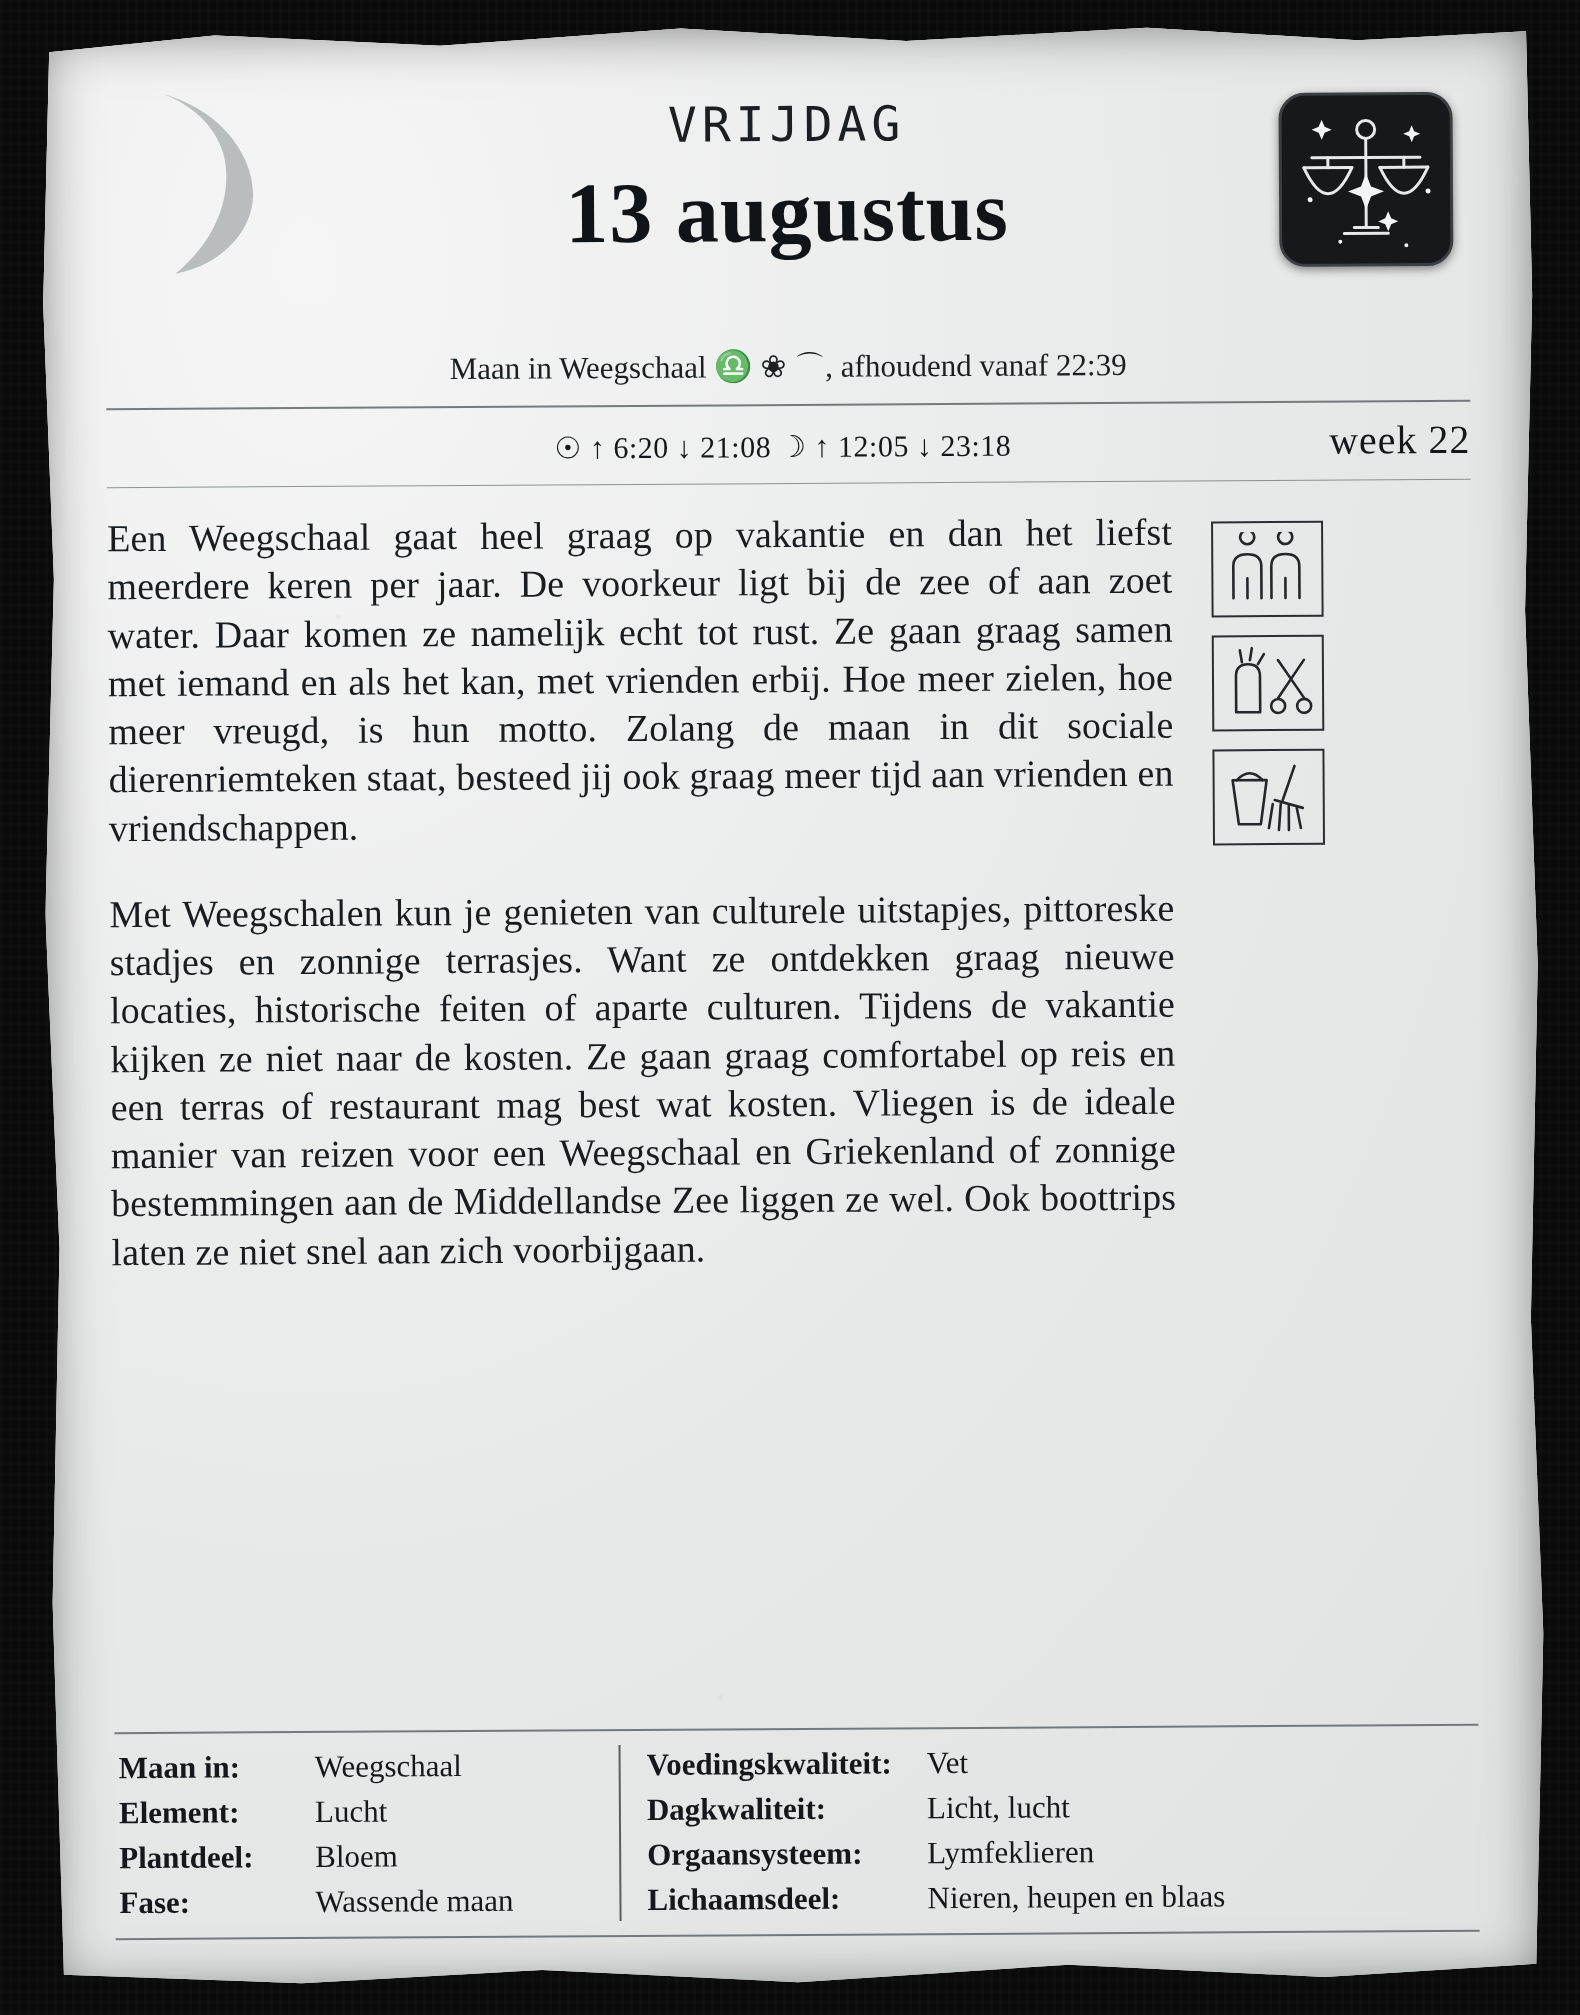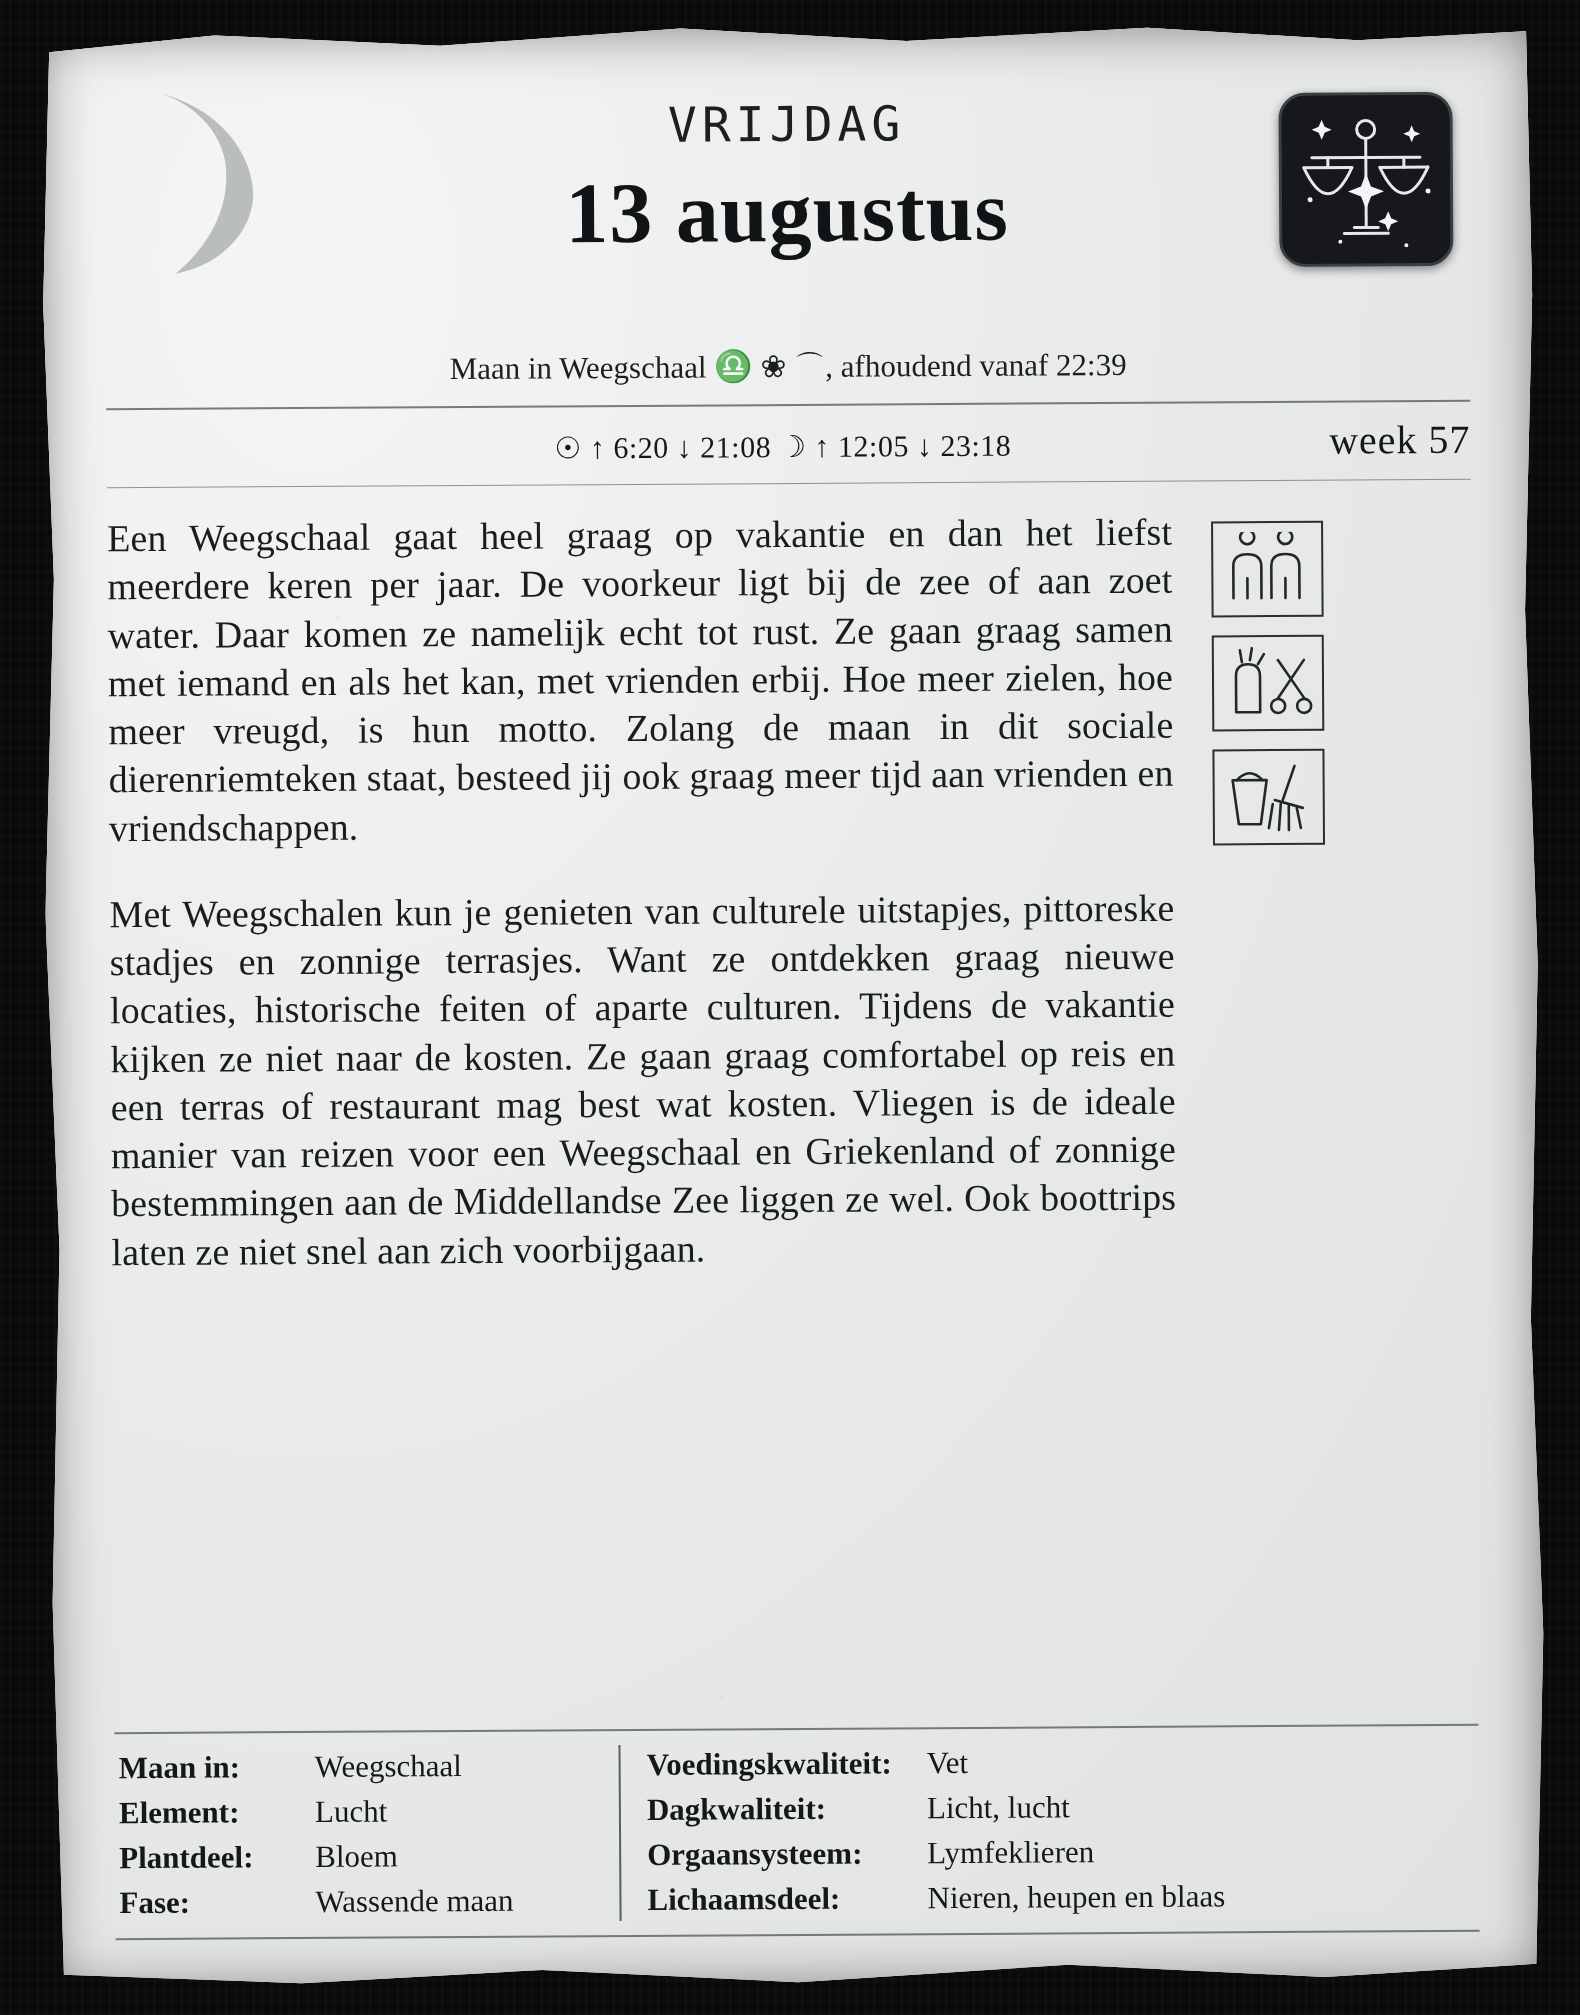--- a/index.html
+++ b/index.html
@@ -271,21 +271,21 @@
           </g>
         </svg>
       </div>
     </div>
 
     <div class="moonline">Maan in Weegschaal ♎ ❀ ⌒, afhoudend vanaf 22:39</div>
     <div class="rule"></div>
 
     <div class="astro-row">
       <div class="astro-times">☉ ↑ 6:20 ↓ 21:08  ☽ ↑ 12:05 ↓ 23:18</div>
-      <div class="week">week 57</div>
+      <div class="week">week 22</div>
     </div>
     <div class="rule thin"></div>
 
     <div class="body-wrap">
       <div class="body-text">
         <p class="para">Een Weegschaal gaat heel graag op vakantie en dan het liefst meerdere keren per jaar. De voorkeur ligt bij de zee of aan zoet water. Daar komen ze namelijk echt tot rust. Ze gaan graag samen met iemand en als het kan, met vrienden erbij. Hoe meer zielen, hoe meer vreugd, is hun motto. Zolang de maan in dit sociale dierenriemteken staat, besteed jij ook graag meer tijd aan vrienden en vriendschappen.</p>
         <p class="para">Met Weegschalen kun je genieten van culturele uitstapjes, pittoreske stadjes en zonnige terrasjes. Want ze ontdekken graag nieuwe locaties, historische feiten of aparte culturen. Tijdens de vakantie kijken ze niet naar de kosten. Ze gaan graag comfortabel op reis en een terras of restaurant mag best wat kosten. Vliegen is de ideale manier van reizen voor een Weegschaal en Griekenland of zonnige bestemmingen aan de Middellandse Zee liggen ze wel. Ook boottrips laten ze niet snel aan zich voorbijgaan.</p>
       </div>
 
       <div class="side-icons">

